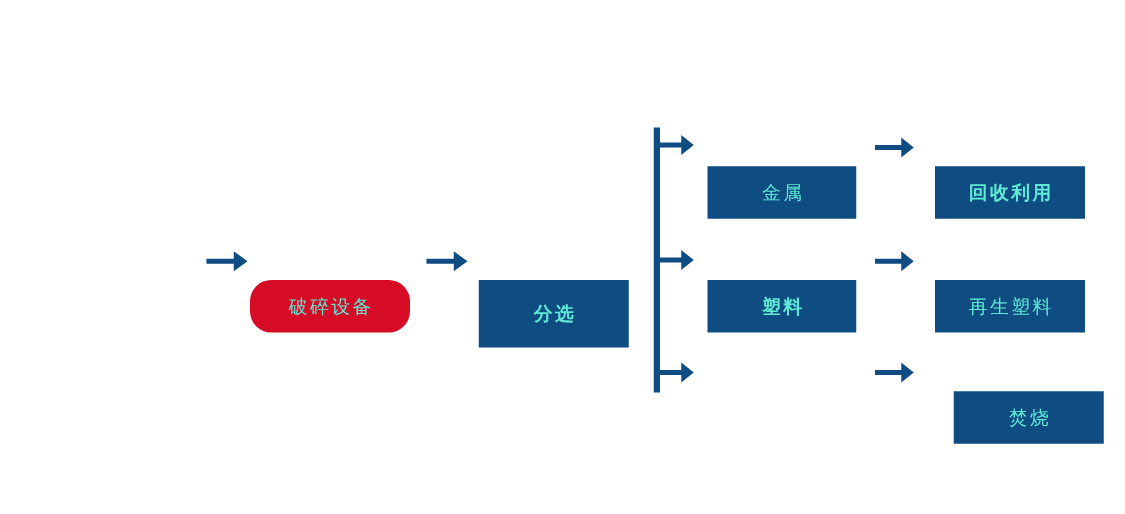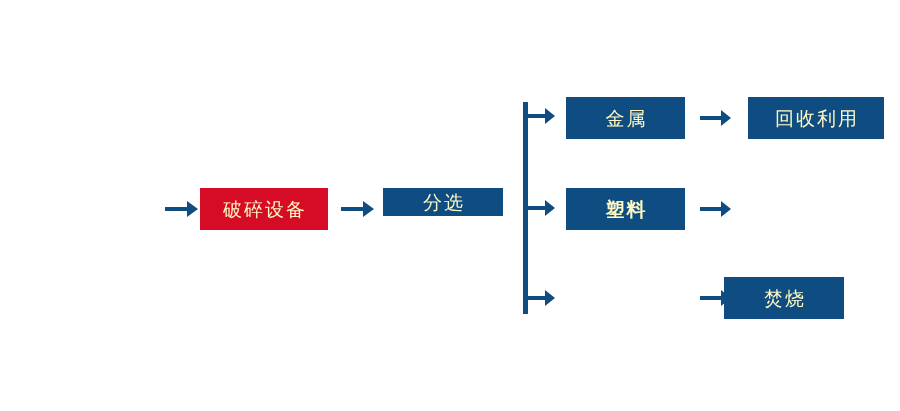--- a/index.html
+++ b/index.html
@@ -15,30 +15,31 @@
     width: 900px;
     height: 411px;
     background: #ffffff;
     overflow: hidden;
   }
   .node {
     position: absolute;
     display: flex;
     align-items: center;
     justify-content: center;
-    color: #fef9c3;
-    font-size: 19px;
+    color: #5eead4;
+    font-size: 15px;
     letter-spacing: 2px;
     line-height: 1;
     text-indent: 2px;
     white-space: nowrap;
     box-sizing: border-box;
+    margin-top: 36px;
   }
   .node.blue { background: #0f4c81; }
-  .node.red  { background: #d60b25; }
+  .node.red  { background: #d60b25; border-radius: 17px; }
 
   .arrow {
     position: absolute;
     display: block;
   }
   .arrow svg { display: block; }
 
   .branch-line {
     position: absolute;
     background: #0f4c81;
@@ -57,63 +58,64 @@
   </span>
 
   <div class="node red" style="left:200px; top:188px; width:128px; height:42px;">破碎设备</div>
 
   <span class="arrow" style="left:341px; top:198px; width:34px; height:22px;">
     <svg width="34" height="22" viewBox="0 0 34 22">
       <path d="M0 9 H22 V3 L33 11 L22 19 V13 H0 Z" fill="#0f4c81"></path>
     </svg>
   </span>
 
-  <div class="node blue" style="left:383px; top:188px; width:120px; height:28px;">分选</div>
+  <div class="node blue" style="left:383px; top:188px; width:120px; height:54px;font-weight:bold;">分选</div>
 
   <div class="branch-line" style="left:523px; top:102px; width:5px; height:212px;"></div>
 
   <span class="arrow" style="left:526px; top:106px; width:30px; height:20px;">
     <svg width="30" height="20" viewBox="0 0 30 20">
       <path d="M0 8 H19 V2 L29 10 L19 18 V12 H0 Z" fill="#0f4c81"></path>
     </svg>
   </span>
 
   <div class="node blue" style="left:566px; top:97px; width:119px; height:42px;">金属</div>
 
   <span class="arrow" style="left:700px; top:107px; width:32px; height:22px;">
     <svg width="32" height="22" viewBox="0 0 32 22">
       <path d="M0 9 H21 V3 L31 11 L21 19 V13 H0 Z" fill="#0f4c81"></path>
     </svg>
   </span>
 
-  <div class="node blue" style="left:748px; top:97px; width:136px; height:42px;">回收利用</div>
+  <div class="node blue" style="left:748px; top:97px; width:120px; height:42px;font-weight:bold;">回收利用</div>
 
   <span class="arrow" style="left:526px; top:198px; width:30px; height:20px;">
     <svg width="30" height="20" viewBox="0 0 30 20">
       <path d="M0 8 H19 V2 L29 10 L19 18 V12 H0 Z" fill="#0f4c81"></path>
     </svg>
   </span>
 
   <div class="node blue" style="left:566px; top:188px; width:119px; height:42px;font-weight:bold;">塑料</div>
 
   <span class="arrow" style="left:700px; top:198px; width:32px; height:22px;">
     <svg width="32" height="22" viewBox="0 0 32 22">
       <path d="M0 9 H21 V3 L31 11 L21 19 V13 H0 Z" fill="#0f4c81"></path>
     </svg>
   </span>
 
+  <div class="node blue" style="left:748px; top:188px; width:120px; height:42px;">再生塑料</div>
 
   <span class="arrow" style="left:526px; top:288px; width:30px; height:20px;">
     <svg width="30" height="20" viewBox="0 0 30 20">
       <path d="M0 8 H19 V2 L29 10 L19 18 V12 H0 Z" fill="#0f4c81"></path>
     </svg>
   </span>
 
 
   <span class="arrow" style="left:700px; top:287px; width:32px; height:22px;">
     <svg width="32" height="22" viewBox="0 0 32 22">
       <path d="M0 9 H21 V3 L31 11 L21 19 V13 H0 Z" fill="#0f4c81"></path>
     </svg>
   </span>
 
-  <div class="node blue" style="left:724px; top:277px; width:120px; height:42px;">焚烧</div>
+  <div class="node blue" style="left:763px; top:277px; width:120px; height:42px;">焚烧</div>
 
 </div>
 
 </body></html>

